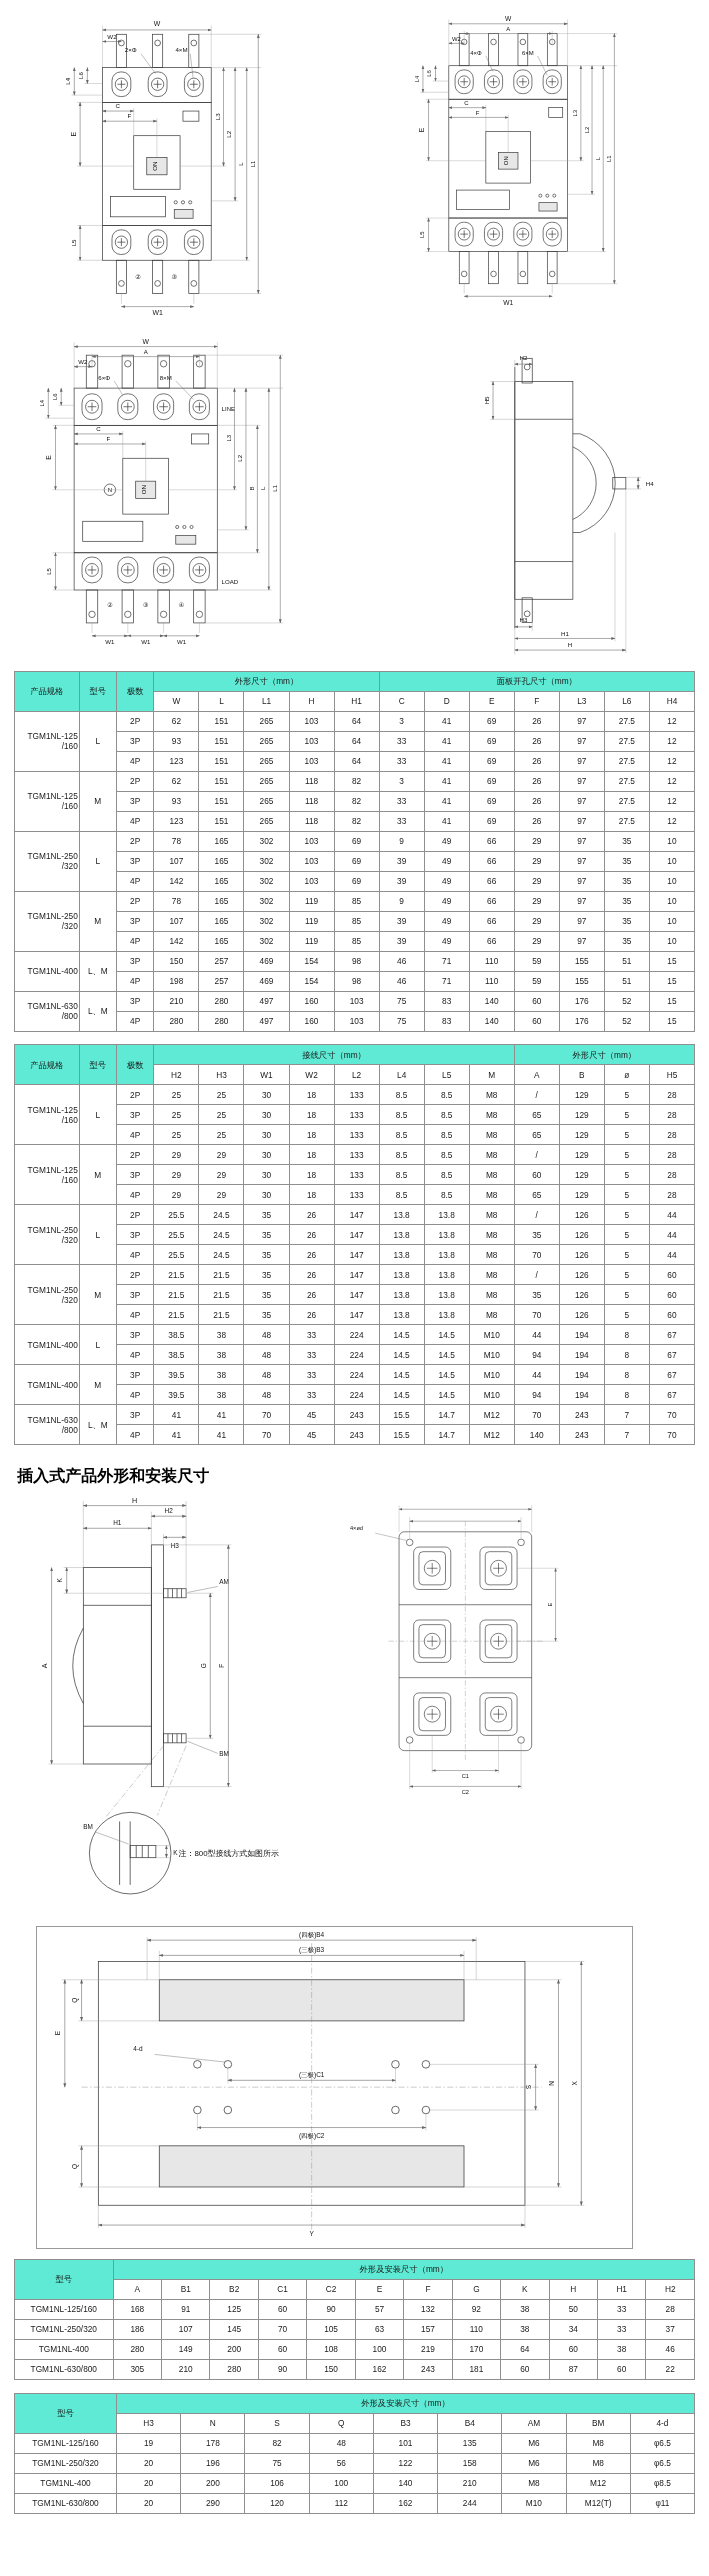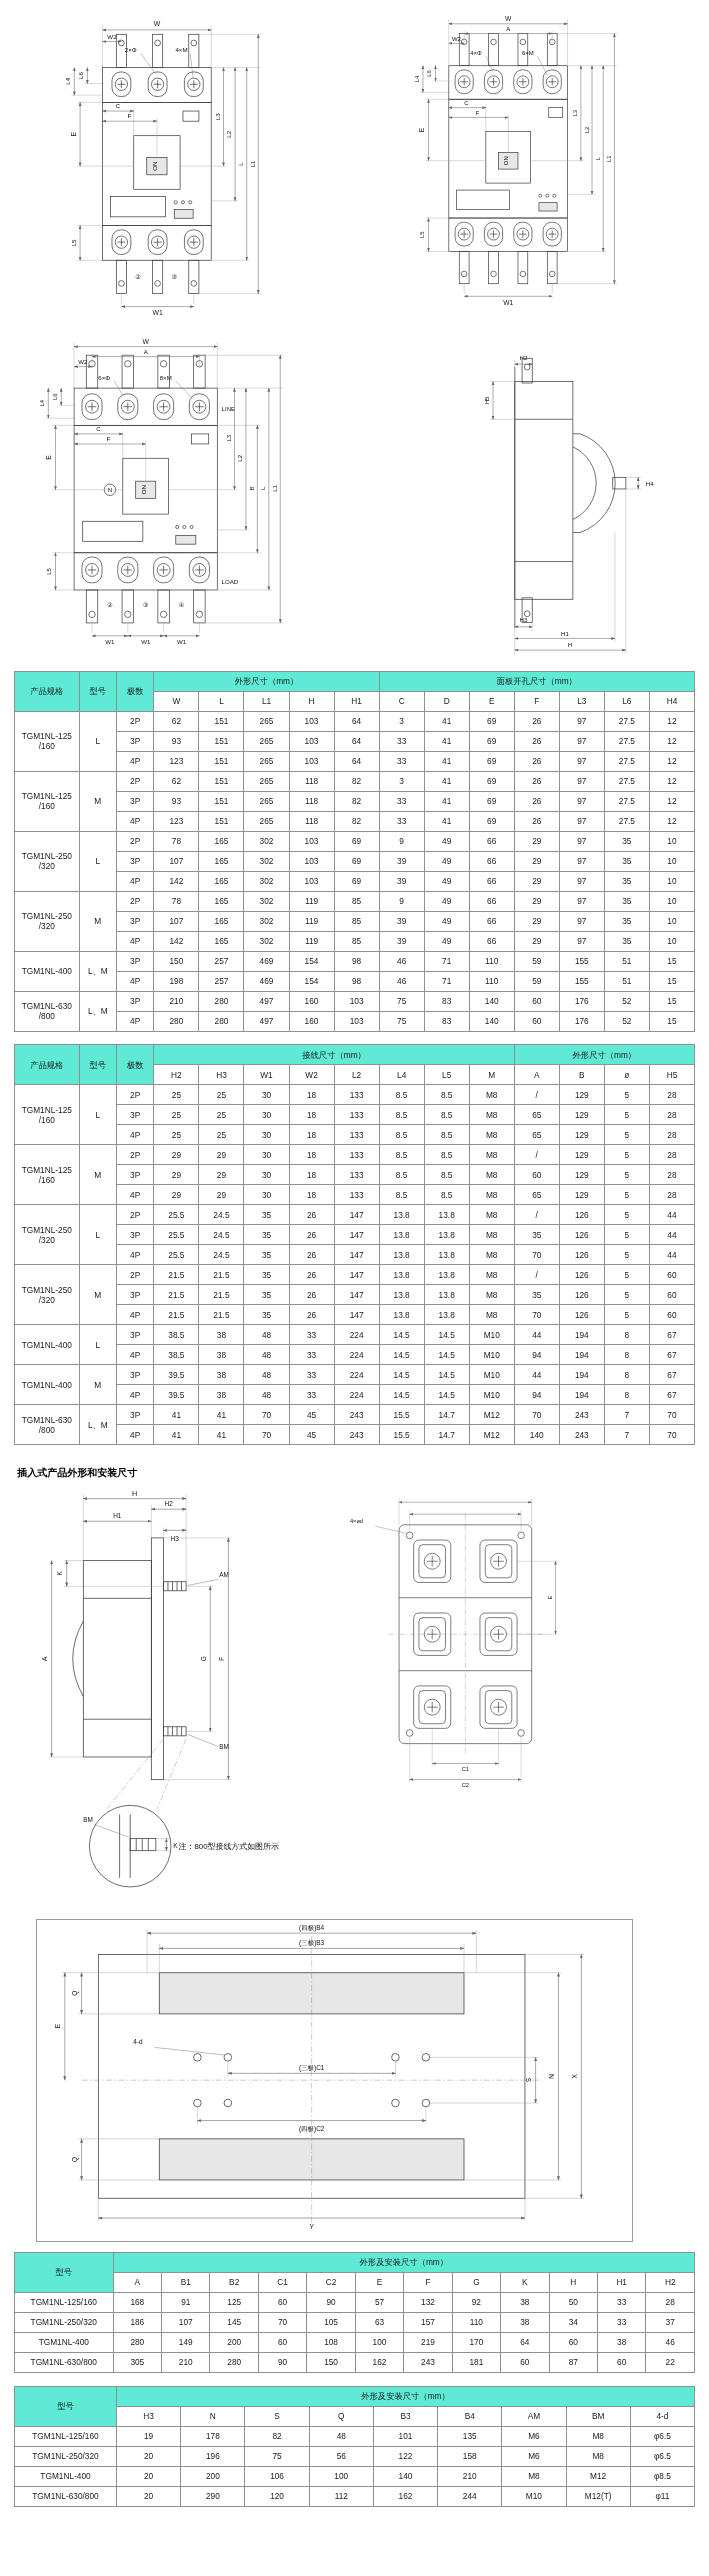--- a/index.html
+++ b/index.html
@@ -7,22 +7,22 @@
   .page{width:709px;margin:0 auto;padding:4.7px 0 24px;background:#fff}
   .row{display:flex;align-items:flex-start}
   .r1{justify-content:space-between;padding:9.5px 38px 0 41px}
   .r2{justify-content:space-between;padding:12.6px 20.5px 0 24px}
   .r3{justify-content:flex-start;gap:36px;padding:3.2px 0 0 38px}
   .r4{padding:11px 0 0 36px}
   .tbl{padding:9.5px 14px 3.2px}
   table.dim-table{width:100%;border-collapse:collapse;table-layout:fixed}
   .dim-table th,.dim-table td{border:0.8px solid #8f8f8f;font-size:8.3px;font-weight:normal;text-align:center;padding:1.6px 0.8px;white-space:pre-line;height:20px;line-height:1.25;color:#1a1a1a}
   .dim-table thead tr:first-child th{background:#5eead4}
-  .dim-table td.spec{text-align:center;}
-  h3.sec{font-size:10px;margin:17.3px 0 1.6px 17.3px;color:#000}
+  .dim-table td.spec{text-align:right;}
+  h3.sec{font-size:16px;margin:17.3px 0 1.6px 17.3px;color:#000}
   svg.dwg{display:block;overflow:visible}
   .shape rect,.shape circle,.shape line,.shape path{fill:none;stroke:#3c3c3c;stroke-width:1}
   .shape use{fill:none;stroke:#3c3c3c;stroke-width:1}
   .shape .fillg{fill:#e7e7e7}
   .shape text{stroke:none;fill:#111}
   line.dim{stroke:#6e6e6e;stroke-width:.8;marker-start:url(#arr);marker-end:url(#arr)}
   line.ext{stroke:#9b9b9b;stroke-width:.55}
   line.ldr{stroke:#6e6e6e;stroke-width:.6}
   line.cl{stroke:#8f8f8f;stroke-width:.6;stroke-dasharray:8 3 2 3}
   text.lbl{font-size:9.5px;fill:#111;text-anchor:middle;font-family:"Liberation Sans",sans-serif}

